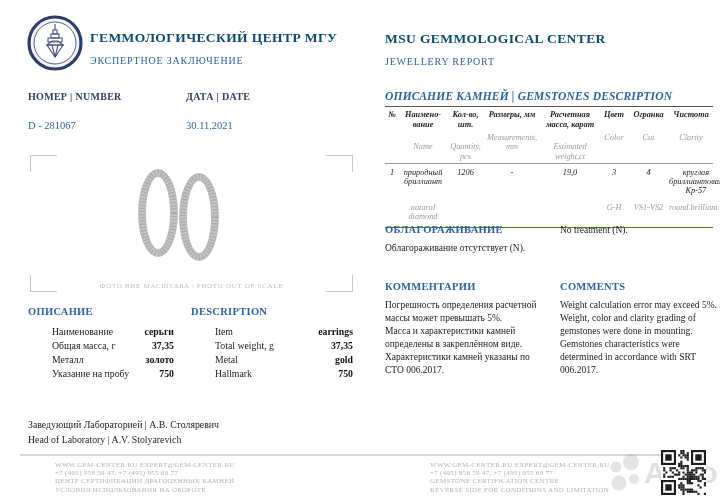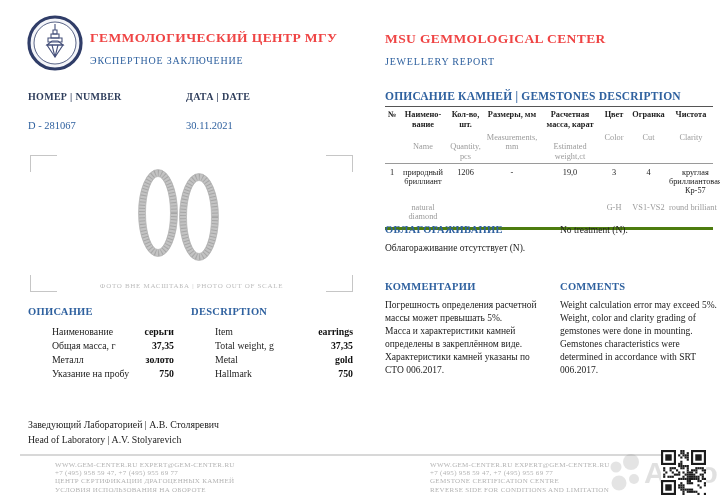--- a/index.html
+++ b/index.html
@@ -5,53 +5,53 @@
   html,body{margin:0;padding:0;background:#e9e9e9;}
   .page{
     position:relative;width:720px;height:496px;background:#ffffff;
     font-family:"Liberation Serif","DejaVu Serif",serif;color:#222;
     overflow:hidden;margin:0 auto;
   }
   
   .logo{position:absolute;left:26px;top:14px;width:58px;height:58px;}
   .hdr-ru{position:absolute;left:90px;top:30px;}
   .hdr-en{position:absolute;left:385px;top:31px;}
-  .hdr-title{font-size:13.5px;font-weight:bold;color:#ef4444;letter-spacing:.4px;}
+  .hdr-title{font-size:13.5px;font-weight:bold;color:#0c4a6e;letter-spacing:.4px;}
   .hdr-sub{margin-top:9px;font-size:10px;color:#2f619f;letter-spacing:.8px;}
   
   .meta{position:absolute;top:91px;}
   .meta-number{left:28px;}
   .meta-date{left:186px;}
   .meta-label{font-size:10px;font-weight:bold;color:#2f3e5c;letter-spacing:.3px;}
   .meta-value{margin-top:18px;font-size:10.5px;color:#2f619f;}
   
   .photo{position:absolute;left:30px;top:155px;width:323px;height:137px;}
   .crop{position:absolute;width:26px;height:16px;}
   .crop-tl{left:0;top:0;border-left:1.5px solid #c6c6c6;border-top:1.5px solid #c6c6c6;}
   .crop-tr{right:0;top:0;border-right:1.5px solid #c6c6c6;border-top:1.5px solid #c6c6c6;}
   .crop-bl{left:0;bottom:0;border-left:1.5px solid #c6c6c6;border-bottom:1.5px solid #c6c6c6;}
   .crop-br{right:0;bottom:0;border-right:1.5px solid #c6c6c6;border-bottom:1.5px solid #c6c6c6;}
   .earrings{position:absolute;left:88px;top:12px;}
   .photo-caption{
     position:absolute;left:0;right:0;bottom:2px;text-align:center;
     font-size:7px;color:#bdbdbd;letter-spacing:.7px;
   }
   
-  .gems{position:absolute;left:385px;top:90px;width:328px;}
+  .gems{position:absolute;left:385px;top:90px;width:328px;font-style:italic;}
   .section-title{font-size:11.5px;font-weight:bold;color:#2f619f;letter-spacing:.2px;}
   .gems .section-title{border-bottom:1.5px solid #555;padding-bottom:4px;}
   .tgrid{display:grid;grid-template-columns:14px 48px 37px 56px 60px 28px 41px 1fr;}
   .thead{padding:3px 0 2px;border-bottom:1px solid #9a9a9a;}
   .th{font-size:8.3px;text-align:center;line-height:9.5px;}
   .th .ru{font-weight:bold;color:#222;}
   .th .en{color:#9b9b9b;margin-top:13px;}
   .trow{padding-top:4px;}
   .td{font-size:8.3px;text-align:center;line-height:9px;}
   .trow-ru .td{color:#222;}
-  .trow-en{padding:8px 0 6px;border-bottom:3px solid #4d7c0f;}
+  .trow-en{padding:8px 0 6px;border-bottom:1px solid #4d7c0f;}
   .trow-en .td{color:#9b9b9b;white-space:nowrap;}
   
   .twocol{position:absolute;left:385px;width:333px;}
   .treatment{top:224px;}
   .comments{top:281px;}
   .col-ru{position:absolute;left:0;width:160px;}
   .col-en{position:absolute;left:175px;width:158px;}
   .block-title{font-size:10.5px;font-weight:bold;color:#2f619f;letter-spacing:.3px;margin-bottom:7px;}
   .block-text{font-size:9.5px;line-height:13px;color:#222;white-space:pre-line;}
   

